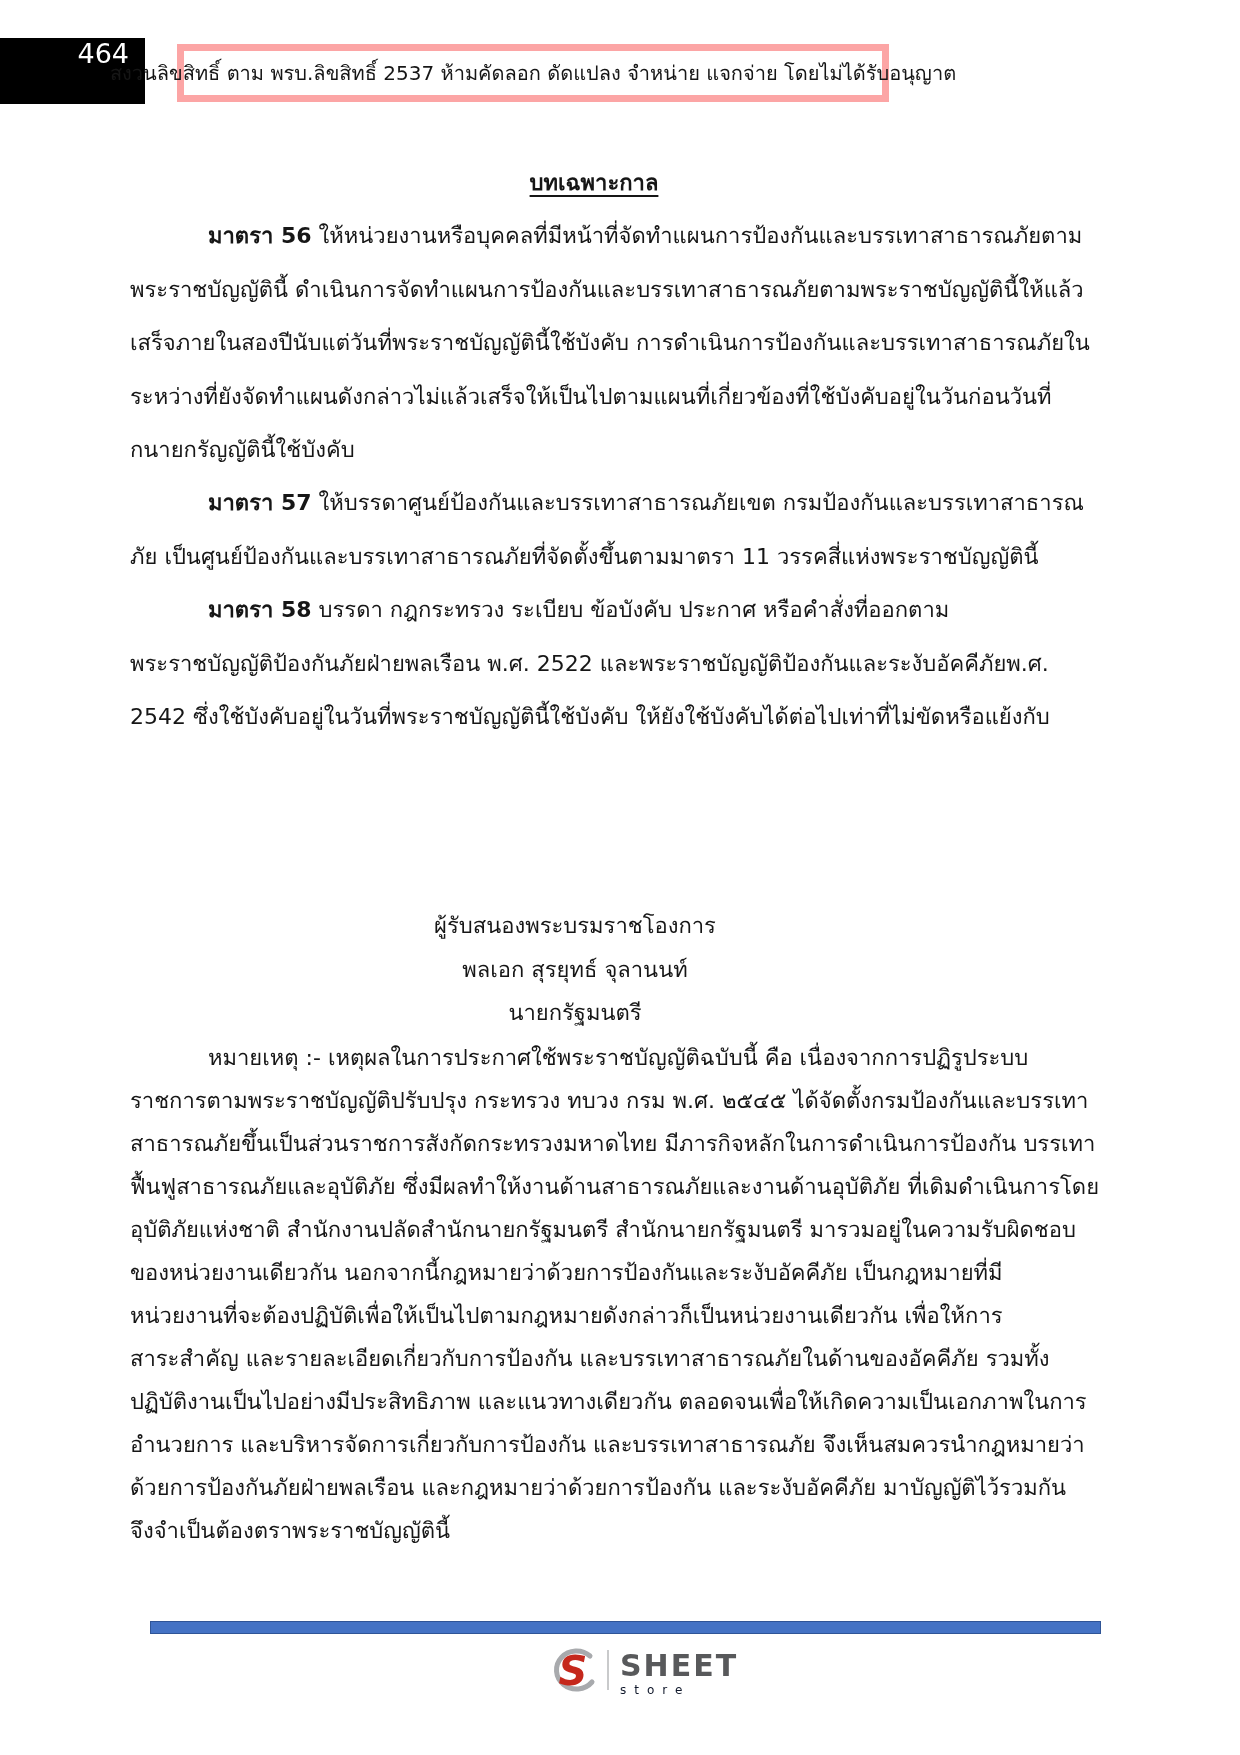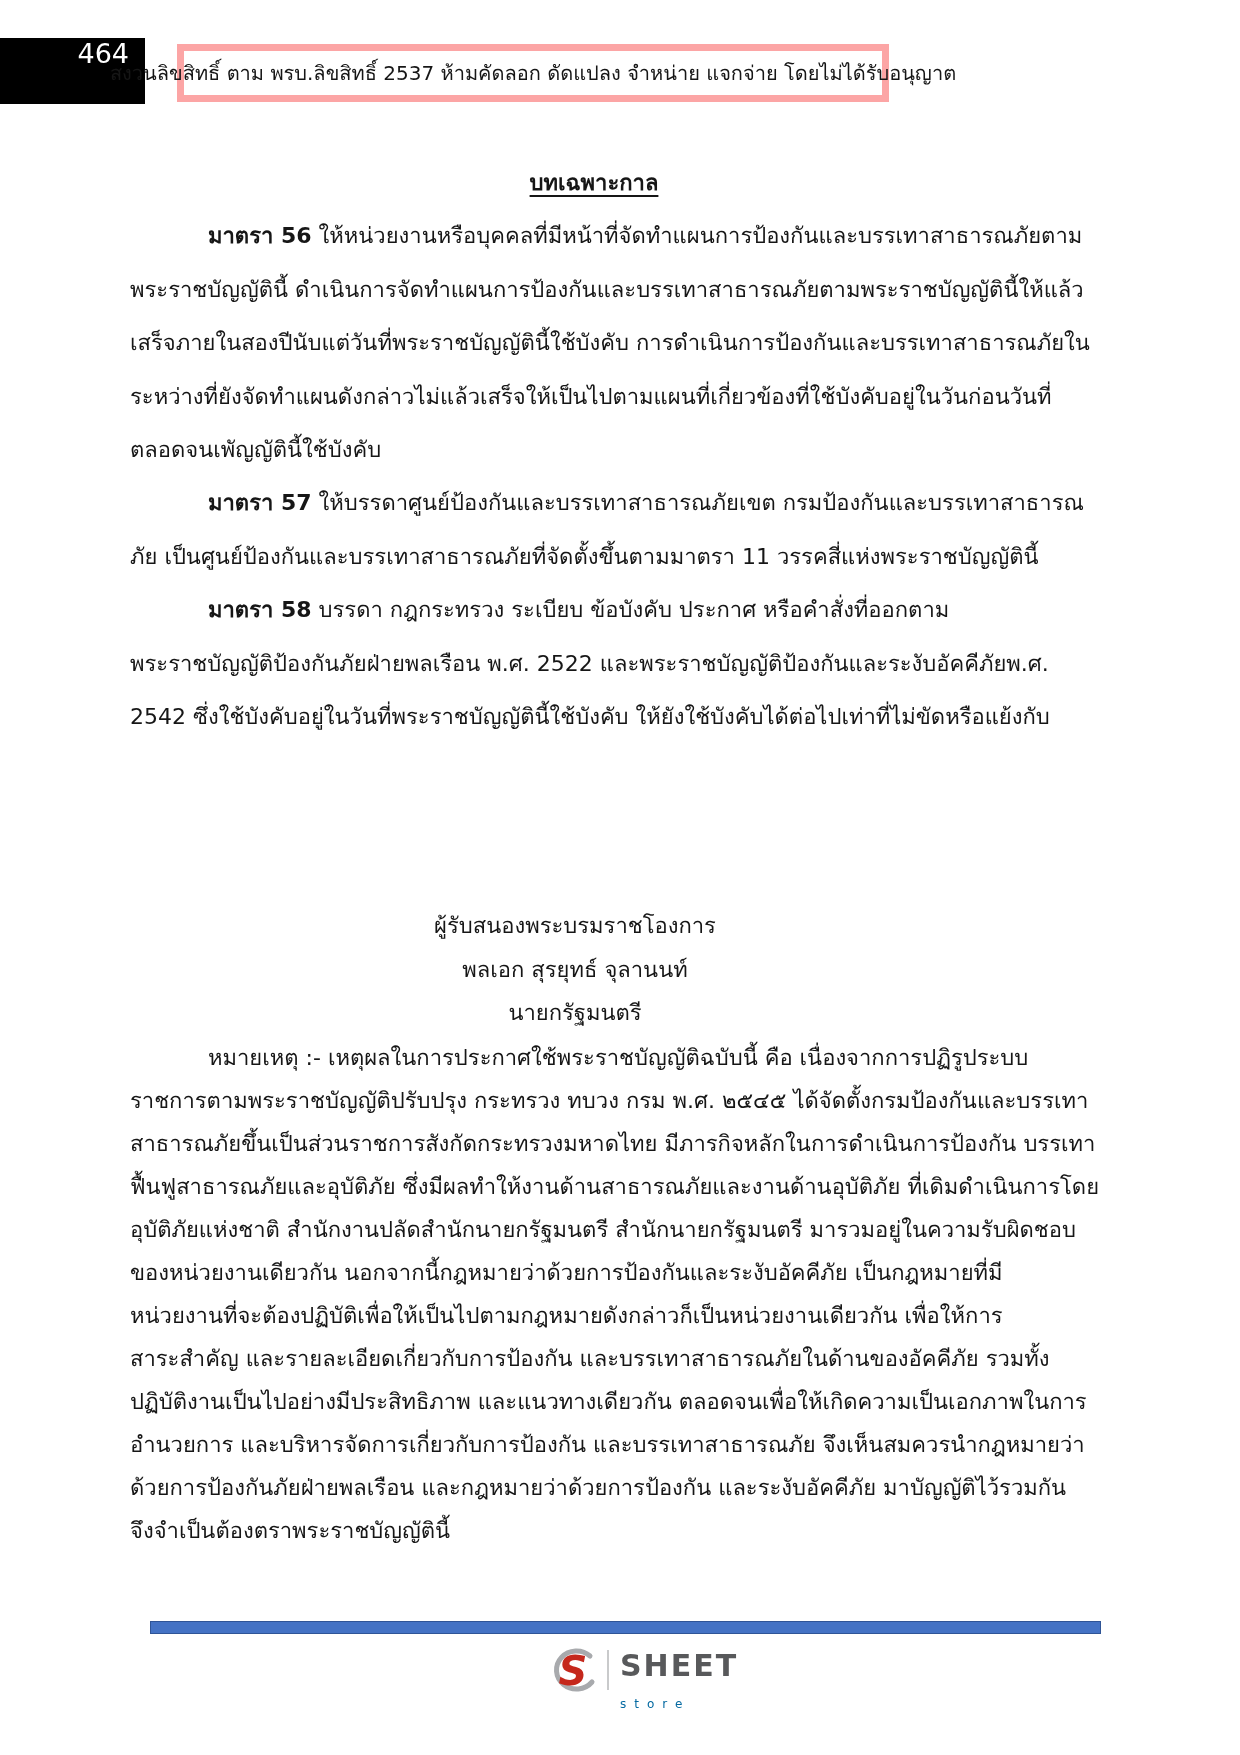--- a/index.html
+++ b/index.html
@@ -64,21 +64,21 @@
     background: #4472C4; border: 1px solid #2F5496;
   }
   .footer-logo {
     position: absolute; left: 550px; top: 1648px;
     display: flex; align-items: flex-start; gap: 11px;
   }
   .logo-mark { width: 46px; height: 48px; }
   .logo-divider { width: 2px; height: 40px; background: #c9cacb; margin-top: 2px; }
   .logo-text-wrap { display: flex; flex-direction: column; margin-top: 4px; }
   .logo-brand { font-size: 30px; font-weight: bold; color: #58595B; letter-spacing: 2px; line-height: 28px; }
-  .logo-sub { font-size: 12px; color: #0369a1; letter-spacing: 8px; margin-top: 17px; }
+  .logo-sub { font-size: 12px; color: #0f172a; letter-spacing: 8px; margin-top: 3px; }
 </style>
 </head>
 <body>
 
 <div class="page">
 
   <div class="page-number-box">
     <span>464</span>
   </div>
   <div class="copyright-box">
@@ -88,21 +88,21 @@
   <div class="doc-body">
 
 
     <div class="line section-heading">บทเฉพาะกาล</div>
 
     <div>
       <div class="line indent"><span class="lead">มาตรา 56</span><span> ให้หน่วยงานหรือบุคคลที่มีหน้าที่จัดทำแผนการป้องกันและบรรเทาสาธารณภัยตาม</span></div>
       <div class="line">พระราชบัญญัตินี้ ดำเนินการจัดทำแผนการป้องกันและบรรเทาสาธารณภัยตามพระราชบัญญัตินี้ให้แล้ว</div>
       <div class="line">เสร็จภายในสองปีนับแต่วันที่พระราชบัญญัตินี้ใช้บังคับ การดำเนินการป้องกันและบรรเทาสาธารณภัยใน</div>
       <div class="line">ระหว่างที่ยังจัดทำแผนดังกล่าวไม่แล้วเสร็จให้เป็นไปตามแผนที่เกี่ยวข้องที่ใช้บังคับอยู่ในวันก่อนวันที่</div>
-      <div class="line">ตลอดจนเพัญญัตินี้ใช้บังคับ</div>
+      <div class="line">กนายกรัญญัตินี้ใช้บังคับ</div>
     </div>
 
     <div>
       <div class="line indent"><span class="lead">มาตรา 57</span><span> ให้บรรดาศูนย์ป้องกันและบรรเทาสาธารณภัยเขต กรมป้องกันและบรรเทาสาธารณ</span></div>
       <div class="line">ภัย เป็นศูนย์ป้องกันและบรรเทาสาธารณภัยที่จัดตั้งขึ้นตามมาตรา 11 วรรคสี่แห่งพระราชบัญญัตินี้</div>
     </div>
 
     <div>
       <div class="line indent"><span class="lead">มาตรา 58</span><span> บรรดา กฎกระทรวง ระเบียบ ข้อบังคับ ประกาศ หรือคำสั่งที่ออกตาม</span></div>
       <div class="line">พระราชบัญญัติป้องกันภัยฝ่ายพลเรือน พ.ศ. 2522 และพระราชบัญญัติป้องกันและระงับอัคคีภัยพ.ศ.</div>

